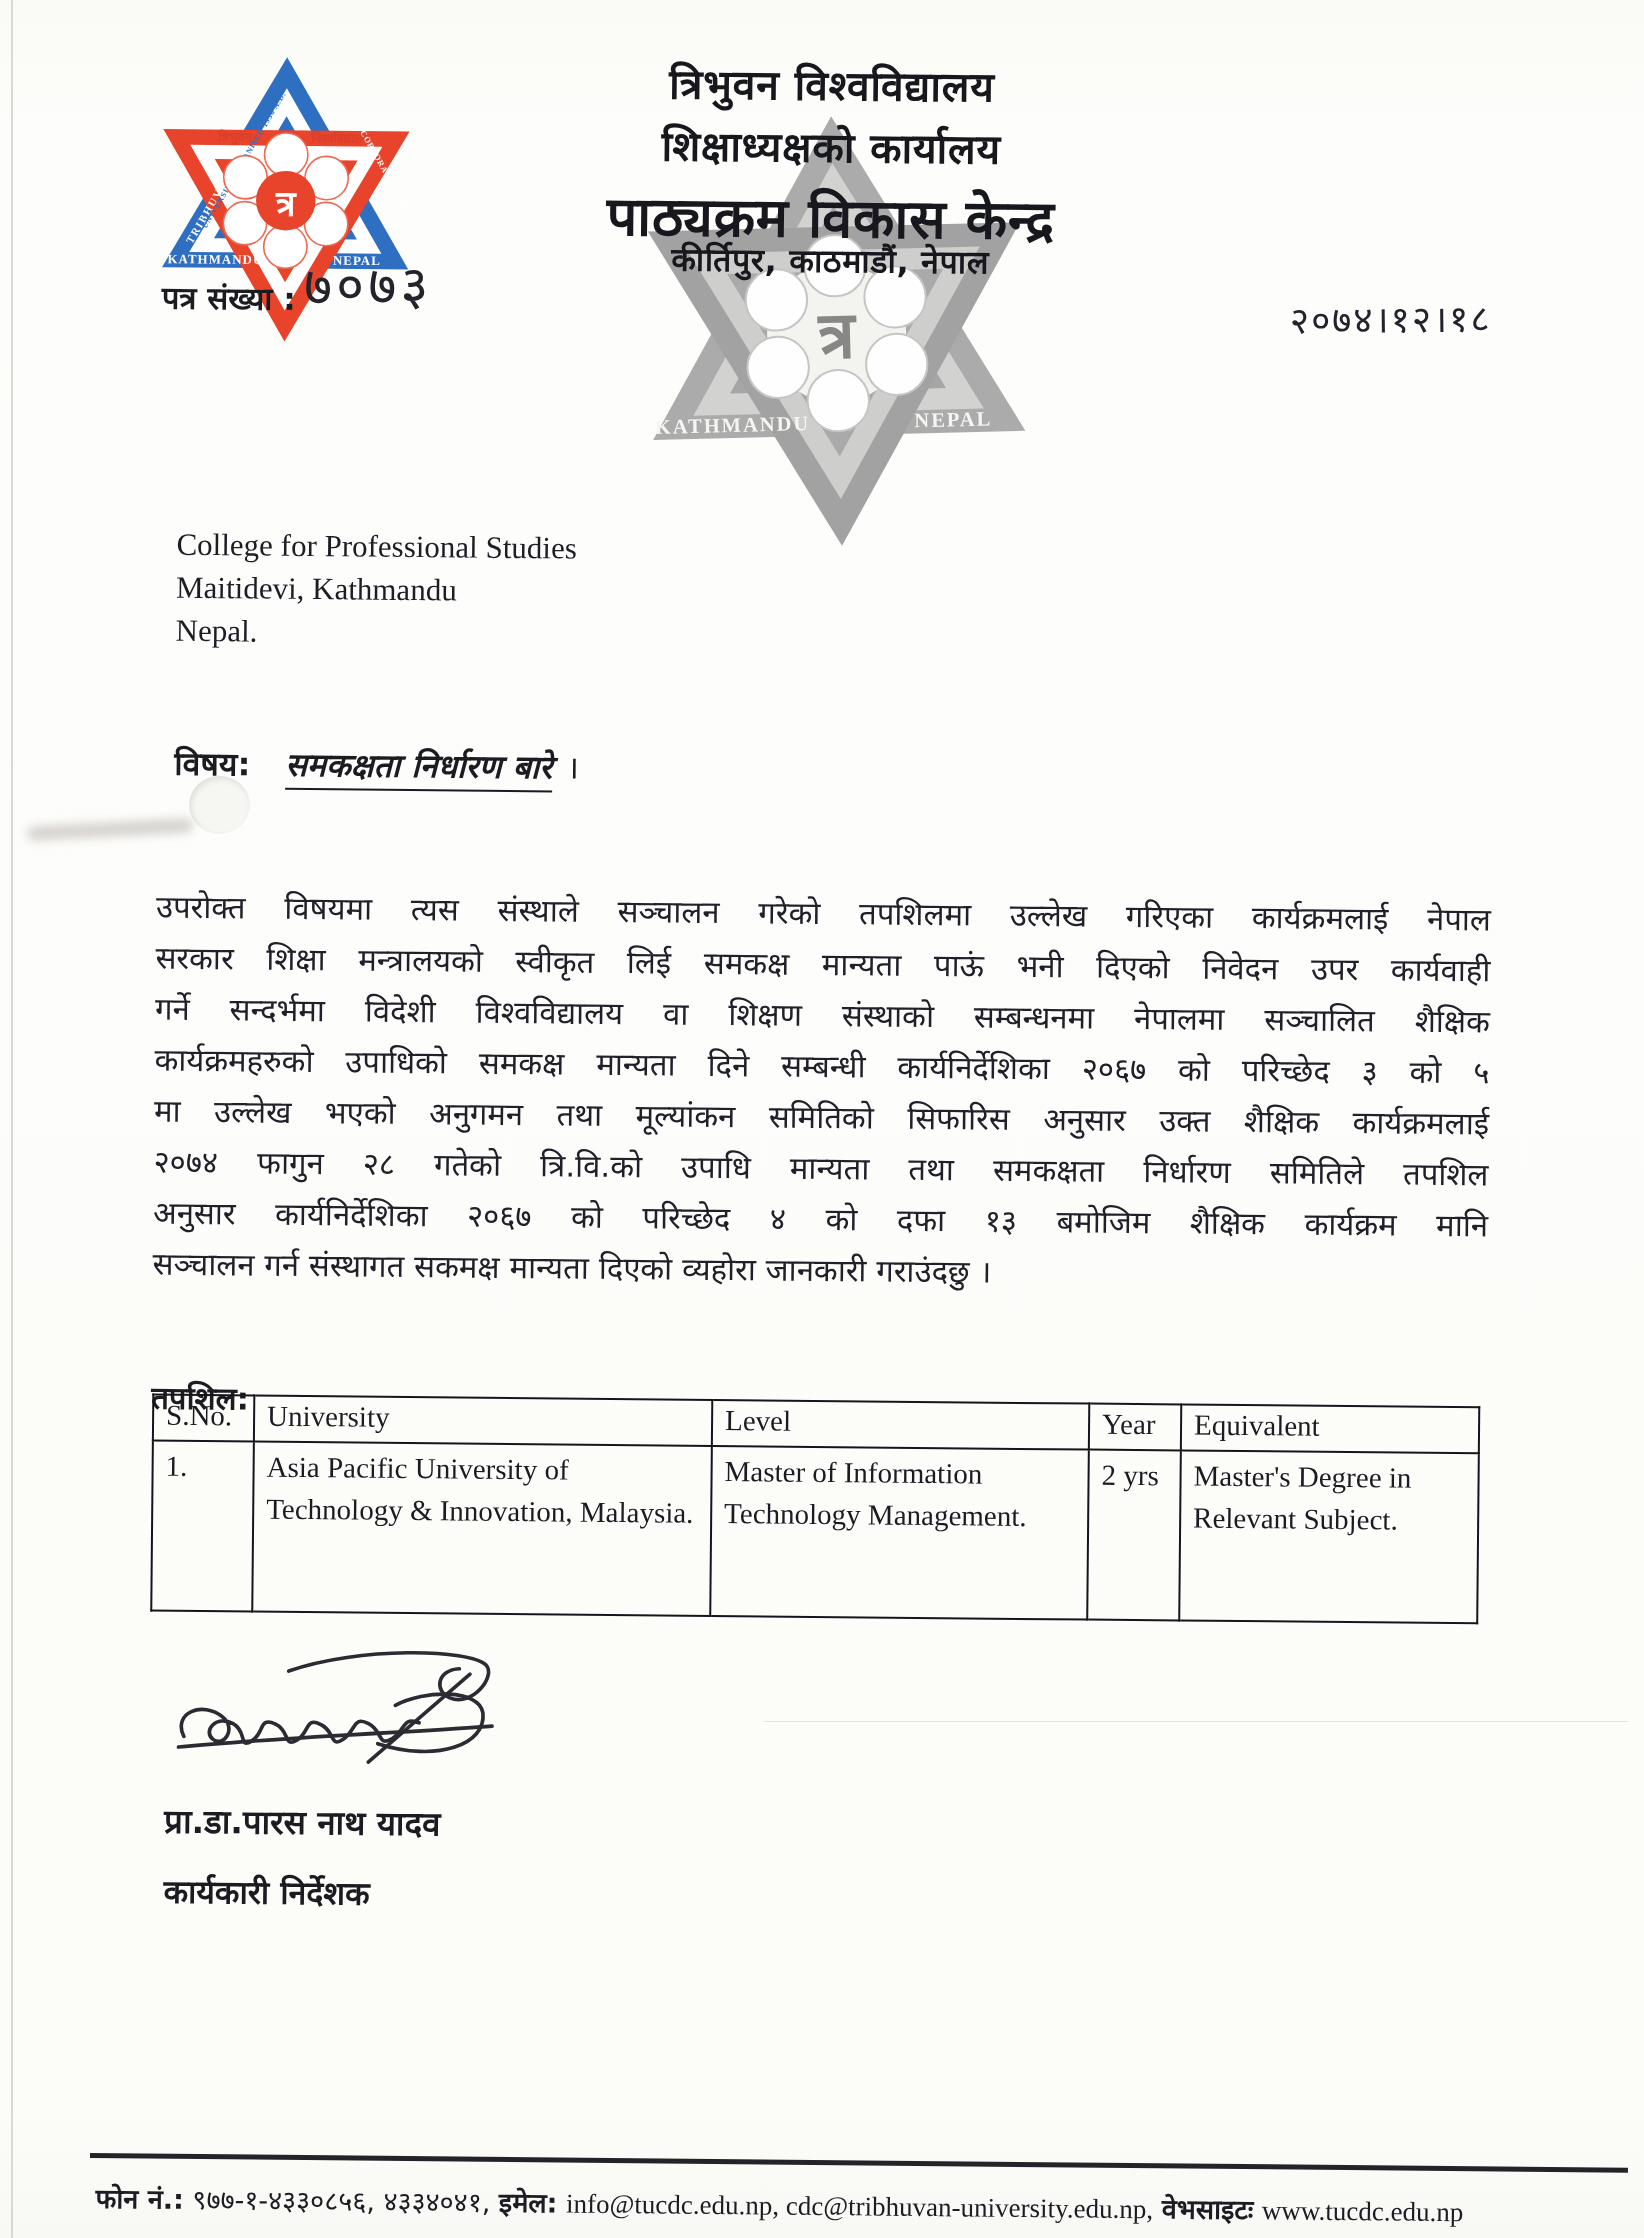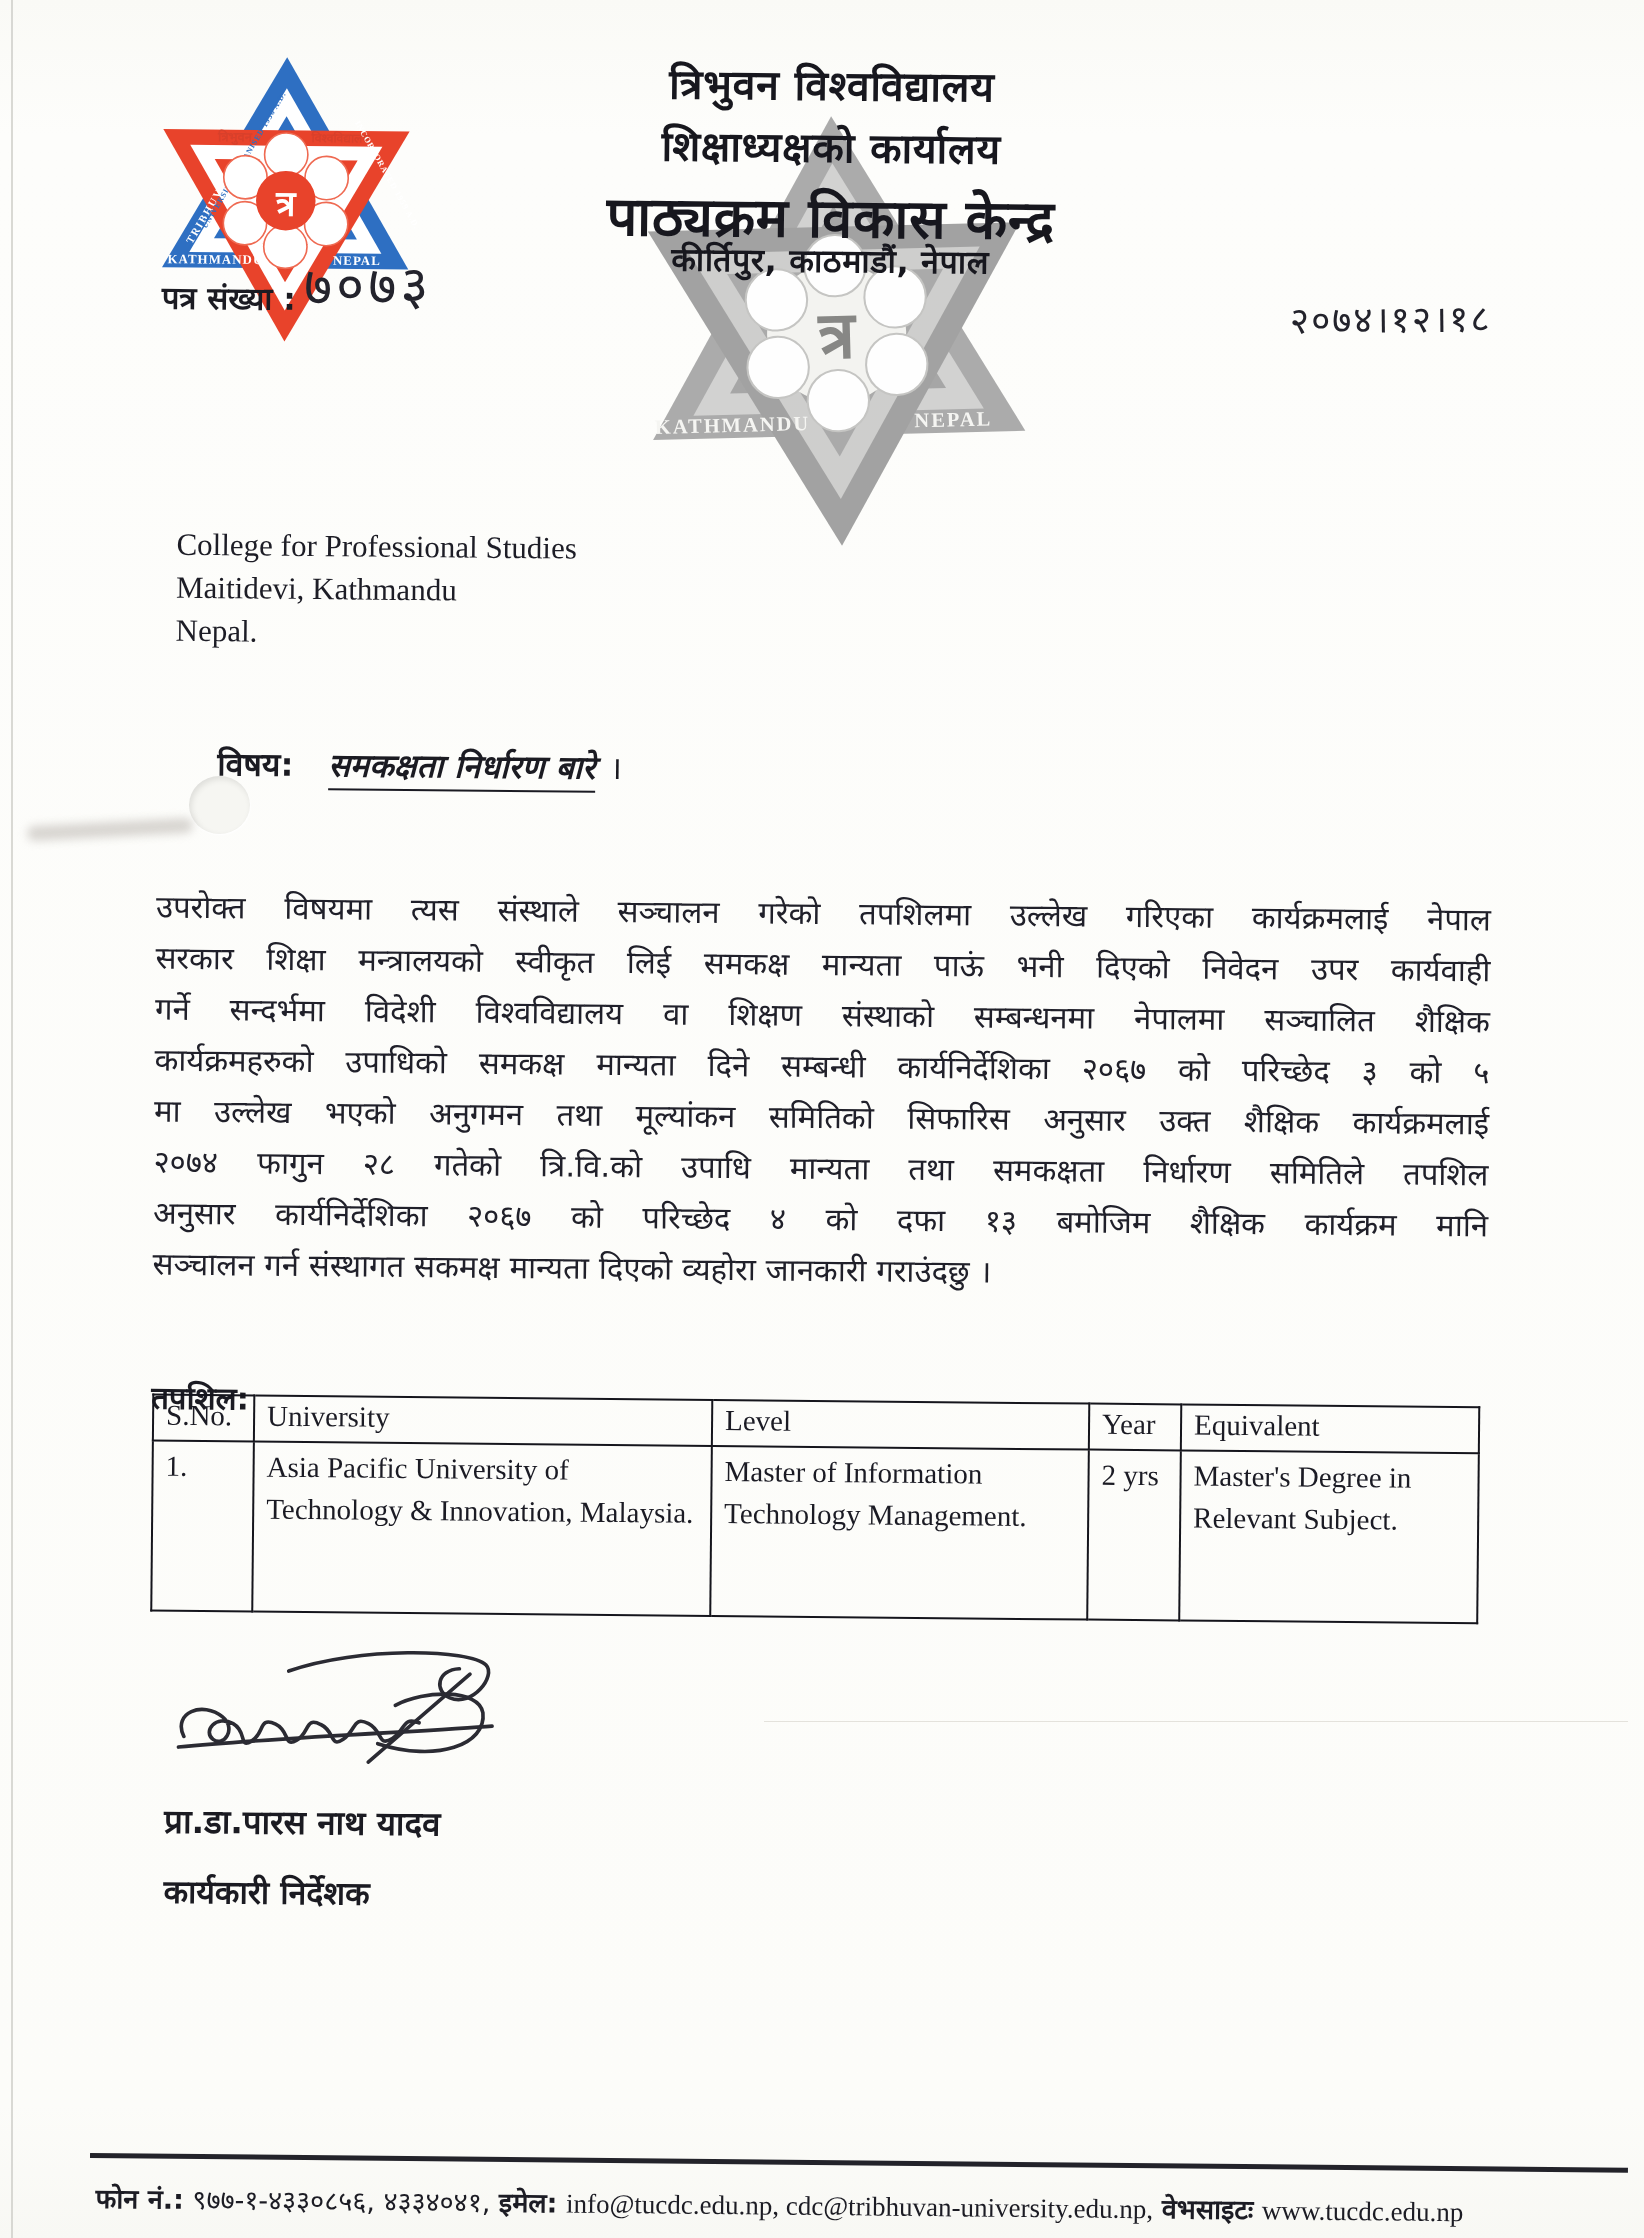--- a/index.html
+++ b/index.html
@@ -119,21 +119,21 @@
     <div class="abs dev hand" style="left:296px;top:251px;font-size:54px;z-index:3;">७०७३</div>
     <div class="abs dev hand" style="left:1282px;top:287px;font-size:37px;letter-spacing:2px;z-index:3;">२०७४।१२।१८</div>
 
     <div class="abs serif-blk" style="left:171px;top:529px;font-size:31px;line-height:43px;z-index:3;">
       <div>College for Professional Studies</div>
       <div>Maitidevi, Kathmandu</div>
       <div>Nepal.</div>
     </div>
 
     <div class="abs dev" style="left:171px;top:747px;font-size:32px;z-index:3;">
-      <span style="font-weight:700;margin-right:35px;margin-left:43px;">विषय:</span><span class="subject-text">समकक्षता निर्धारण बारे</span><span style="margin-left:14.6px;">।</span>
+      <span style="font-weight:700;margin-right:35px;">विषय:</span><span class="subject-text">समकक्षता निर्धारण बारे</span><span style="margin-left:14.6px;">।</span>
     </div>
 
     <div class="abs dev" style="left:154px;top:891px;z-index:3;">
       <div class="bodyline">उपरोक्त विषयमा त्यस संस्थाले सञ्चालन गरेको तपशिलमा उल्लेख गरिएका कार्यक्रमलाई नेपाल</div>
       <div class="bodyline">सरकार शिक्षा मन्त्रालयको स्वीकृत लिई समकक्ष मान्यता पाऊं भनी दिएको निवेदन उपर कार्यवाही</div>
       <div class="bodyline">गर्ने सन्दर्भमा विदेशी विश्वविद्यालय वा शिक्षण संस्थाको सम्बन्धनमा नेपालमा सञ्चालित शैक्षिक</div>
       <div class="bodyline">कार्यक्रमहरुको उपाधिको समकक्ष मान्यता दिने सम्बन्धी कार्यनिर्देशिका २०६७ को परिच्छेद ३ को ५</div>
       <div class="bodyline">मा उल्लेख भएको अनुगमन तथा मूल्यांकन समितिको सिफारिस अनुसार उक्त शैक्षिक कार्यक्रमलाई</div>
       <div class="bodyline">२०७४ फागुन २८ गतेको त्रि.वि.को उपाधि मान्यता तथा समकक्षता निर्धारण समितिले तपशिल</div>
       <div class="bodyline">अनुसार कार्यनिर्देशिका २०६७ को परिच्छेद ४ को दफा १३ बमोजिम शैक्षिक कार्यक्रम मानि</div>

